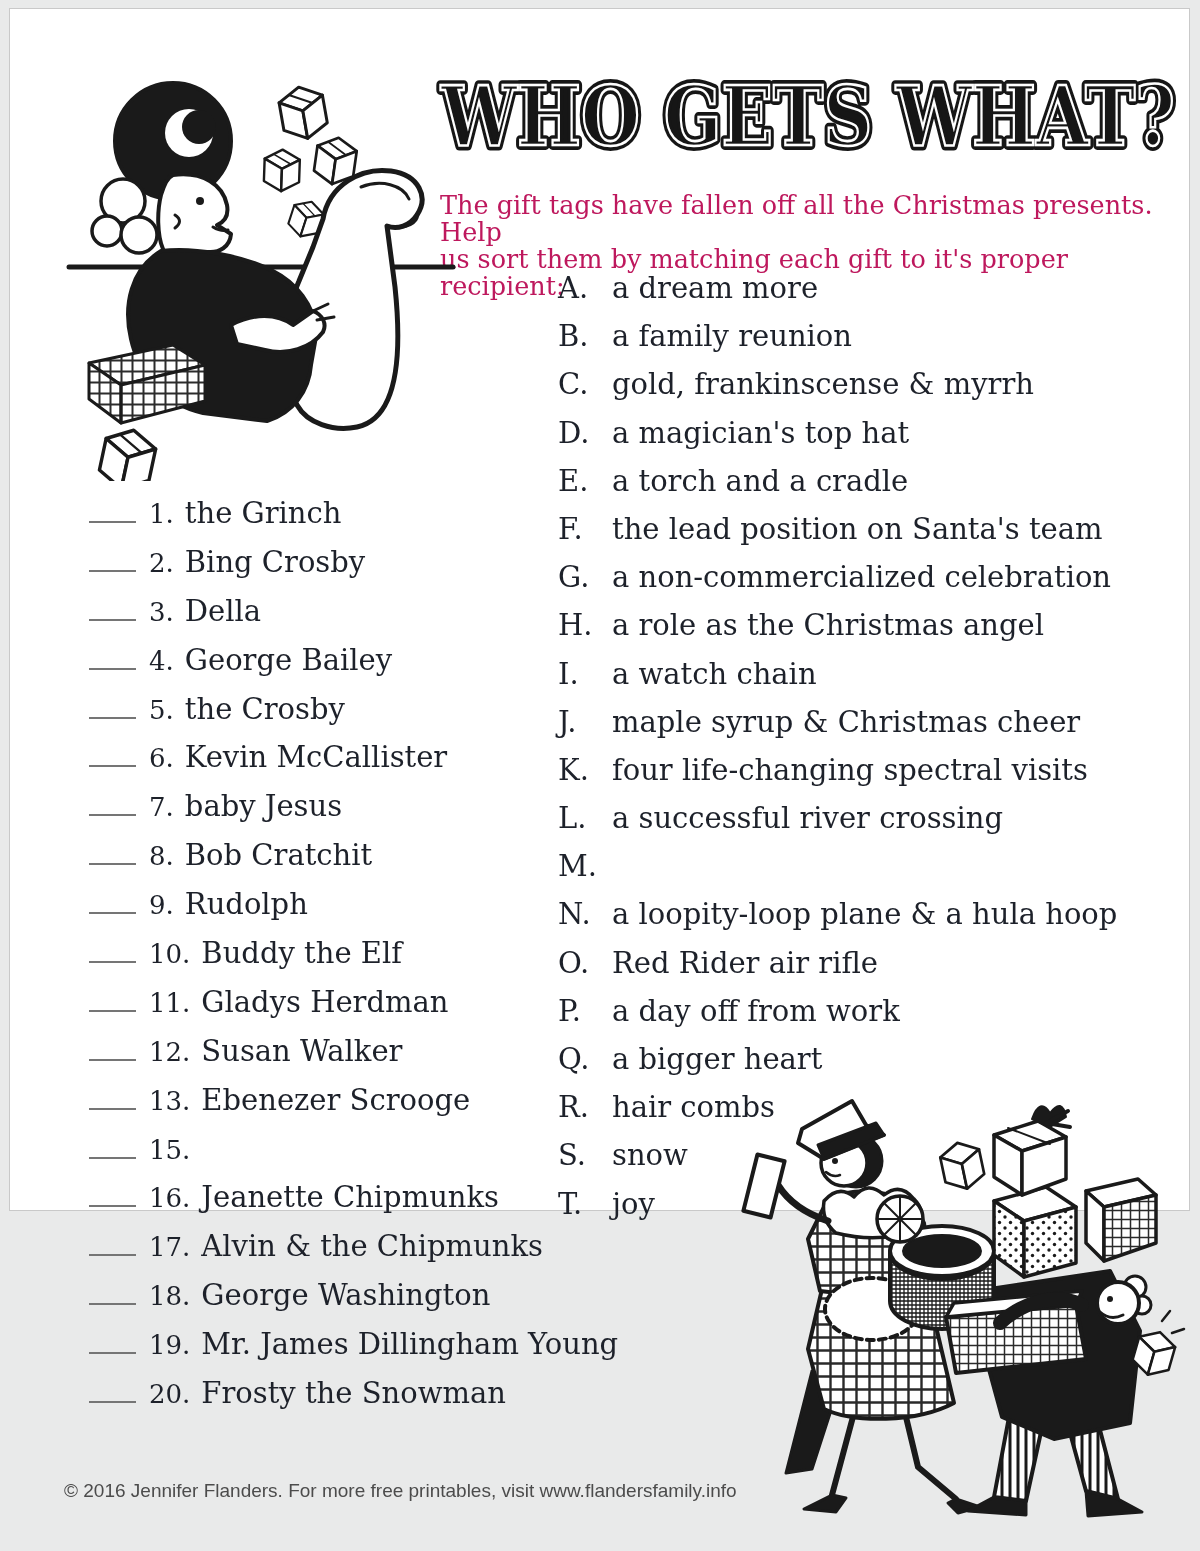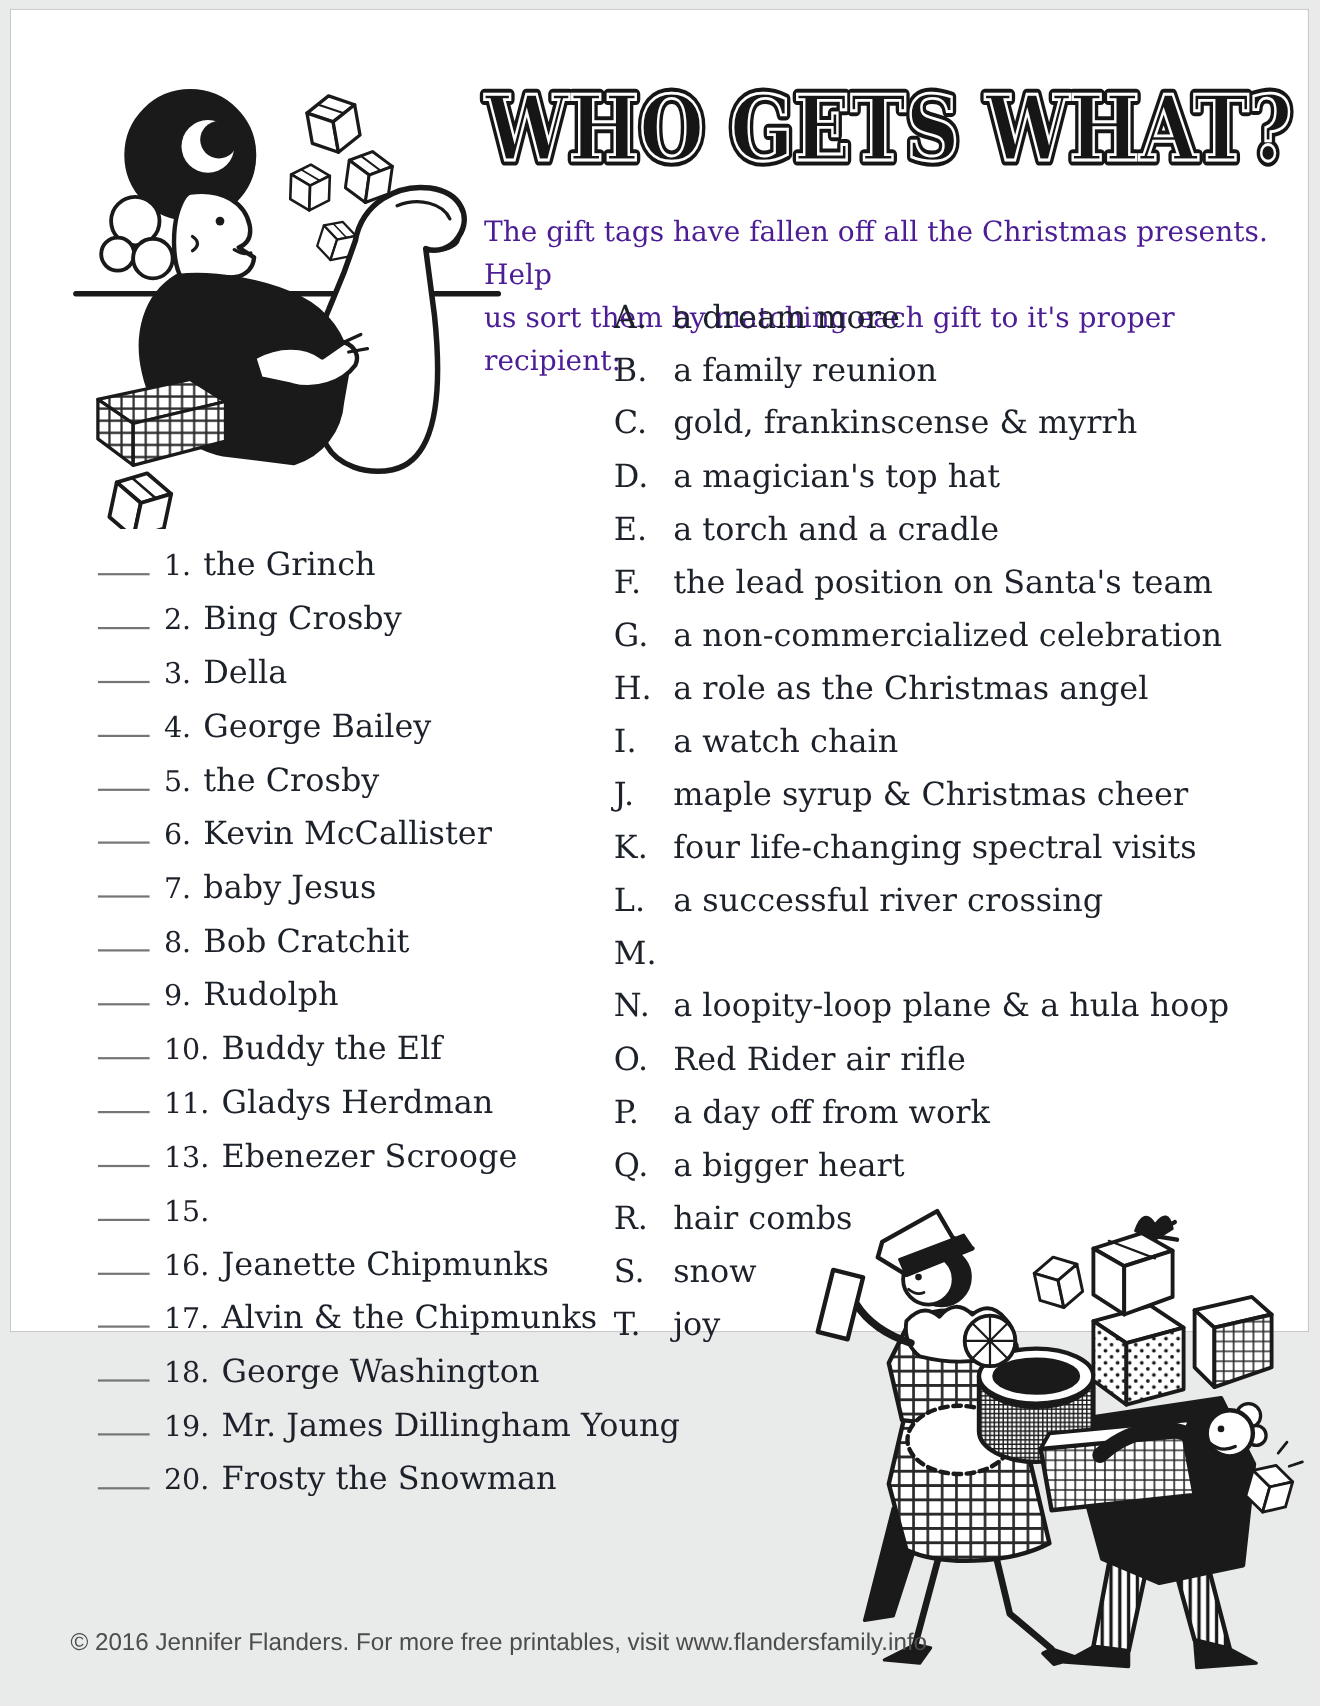--- a/index.html
+++ b/index.html
@@ -9,32 +9,32 @@
     font-family:"DejaVu Serif",serif;
   }
   .sheet{
     position:absolute;left:9px;top:8px;width:1181px;height:1203px;
     background:#ffffff;border:1px solid #c9c9c9;box-sizing:border-box;
   }
   .abs{position:absolute;}
   
   #title-wrap{left:420px;top:46px;width:756px;height:122px;}
   
-  .instructions{left:430px;top:183px;width:745px;font-size:25.5px;line-height:39px;color:#4c1d95;}
+  .instructions{left:430px;top:183px;width:745px;font-size:25.5px;line-height:27px;color:#be185d;}
   
   ul.gifts{left:548px;top:262px;margin:0;padding:0;list-style:none;}
   ul.gifts li{display:flex;height:48.2px;font-size:29px;color:#1d212a;align-items:flex-start;}
   ul.gifts .glabel{flex:0 0 54px;width:54px;}
   
   ul.recipients{left:79px;top:486px;margin:0;padding:0;list-style:none;}
   ul.recipients li{display:flex;height:48.9px;font-size:29px;color:#1d212a;align-items:baseline;}
   .blank{flex:0 0 47px;width:47px;height:26px;border-bottom:2px solid #757575;margin-right:13px;}
   .rnum{margin-right:11px;font-size:26px;}
   
-  .footer{left:54px;top:1471px;font-family:"Liberation Sans",sans-serif;font-size:22px;color:#4c4c4c;}
+  .footer{left:54px;top:1471px;font-family:"Liberation Sans",sans-serif;font-size:19px;color:#4c4c4c;}
   svg{display:block;}
 </style>
 </head>
 <body>
 
 <div class="sheet">
 
   <div class="abs" id="title-wrap">
     <svg width="756" height="122" viewBox="0 0 756 122">
       <text x="378" y="90" text-anchor="middle" textLength="734" lengthAdjust="spacingAndGlyphs" font-family="DejaVu Serif, serif" font-weight="bold" font-size="82" fill="#161616" stroke="#161616" stroke-width="10" stroke-linejoin="round">WHO GETS WHAT?</text>
@@ -177,20 +177,25 @@
       </li>
     <li>
         <span class="blank"></span>
         <span class="rnum">10.</span>
         <span>Buddy the Elf</span>
       </li>
     <li>
         <span class="blank"></span>
         <span class="rnum">11.</span>
         <span>Gladys Herdman</span>
+      </li>
+    <li>
+        <span class="blank"></span>
+        <span class="rnum">12.</span>
+        <span>Susan Walker</span>
       </li>
     <li>
         <span class="blank"></span>
         <span class="rnum">13.</span>
         <span>Ebenezer Scrooge</span>
       </li>
     <li>
         <span class="blank"></span>
         <span class="rnum">15.</span>
       </li>

